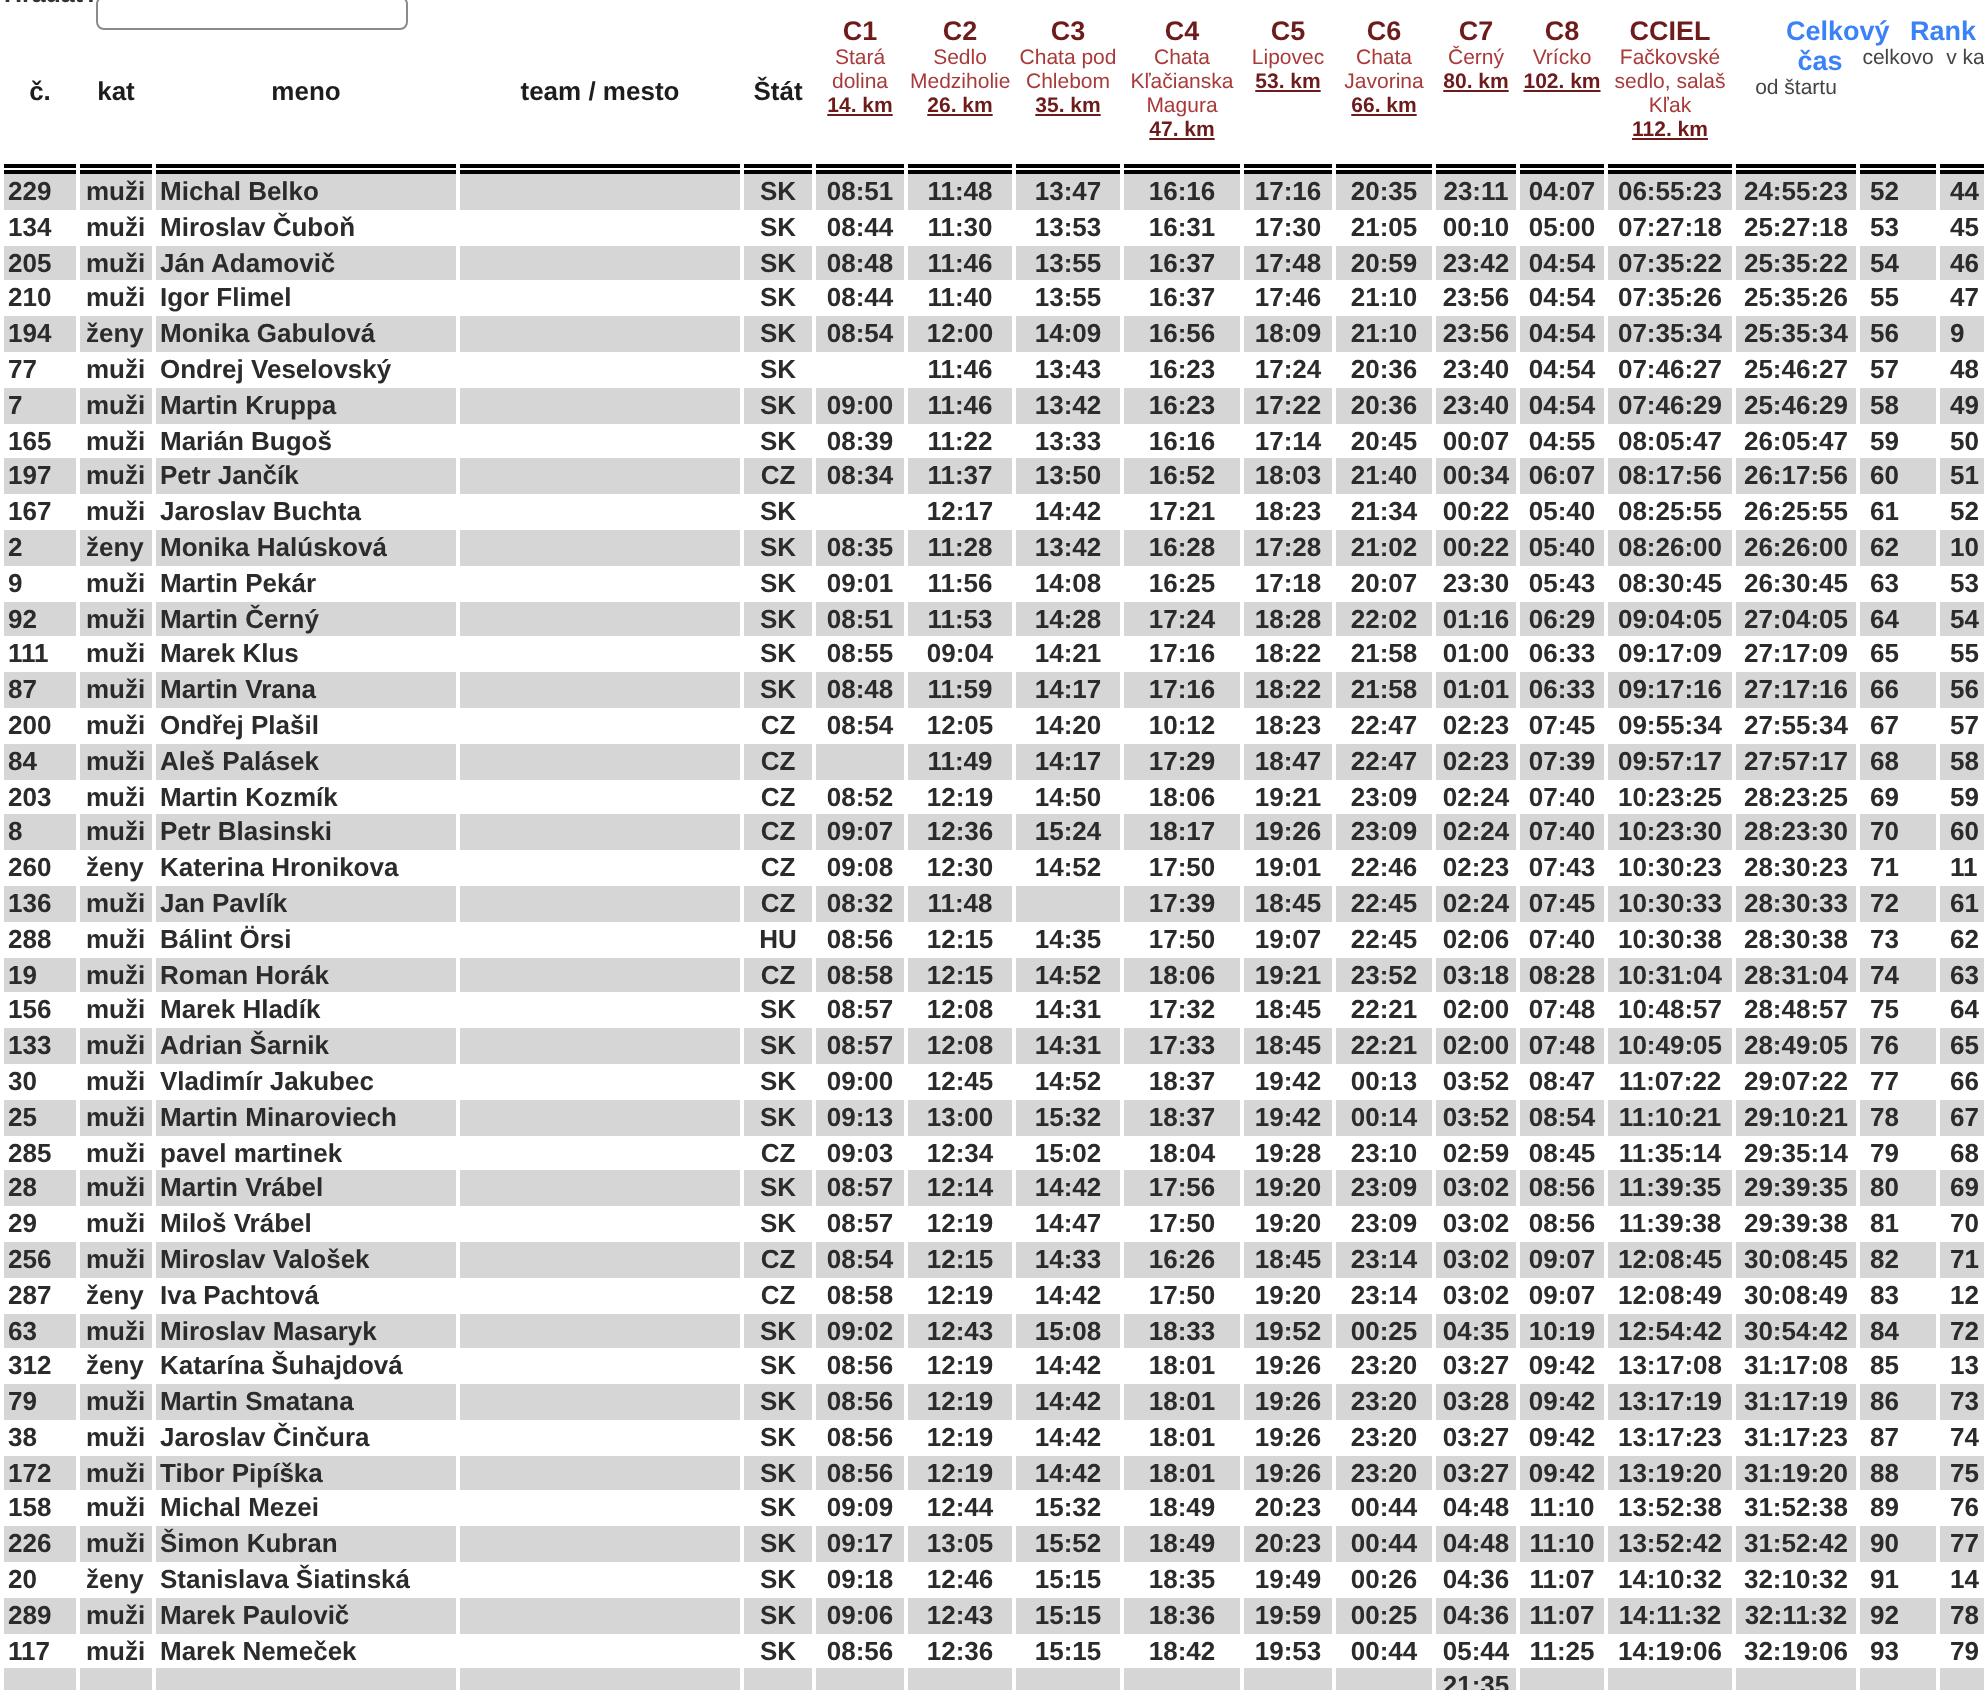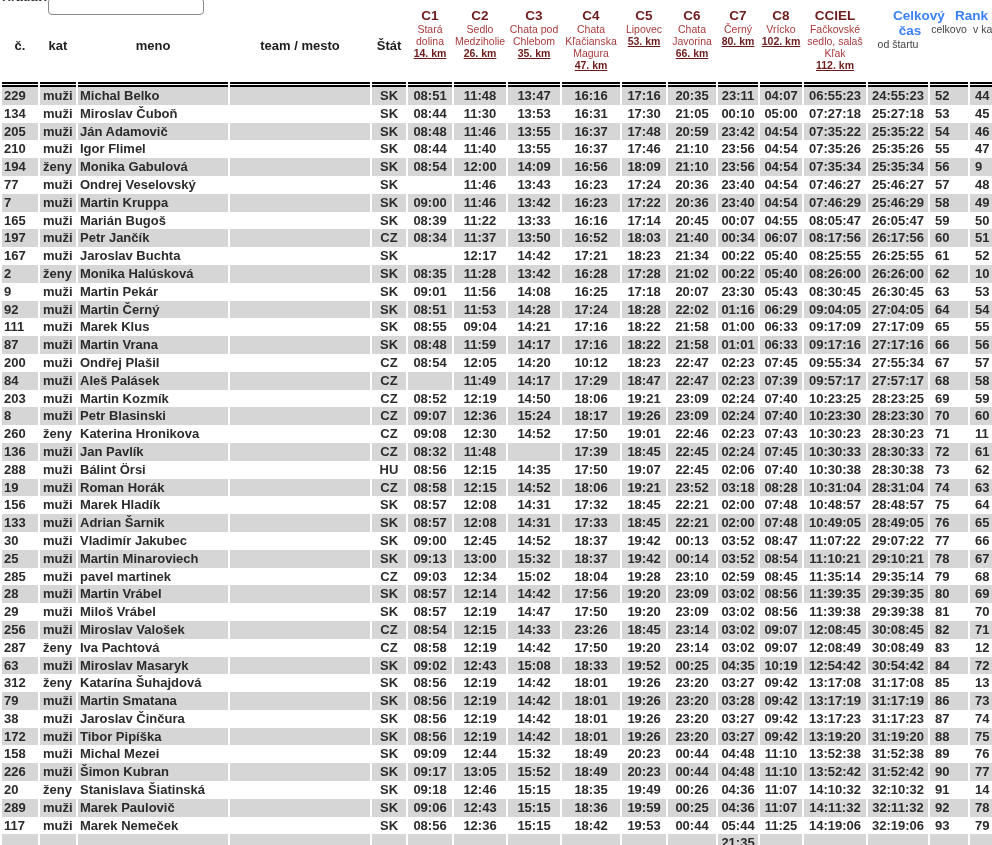--- a/index.html
+++ b/index.html
@@ -688,21 +688,21 @@
         </tr>
         <tr>
           <td class="col0">256</td>
           <td class="col1">muži</td>
           <td class="col2">Miroslav Valošek</td>
           <td class="col3"></td>
           <td class="col4">CZ</td>
           <td class="col5">08:54</td>
           <td class="col6">12:15</td>
           <td class="col7">14:33</td>
-          <td class="col8">23:26</td>
+          <td class="col8">16:26</td>
           <td class="col9">18:45</td>
           <td class="col10">23:14</td>
           <td class="col11">03:02</td>
           <td class="col12">09:07</td>
           <td class="col13">12:08:45</td>
           <td class="col14">30:08:45</td>
           <td class="col15">82</td>
           <td class="col16">71</td>
         </tr>
         <tr>

